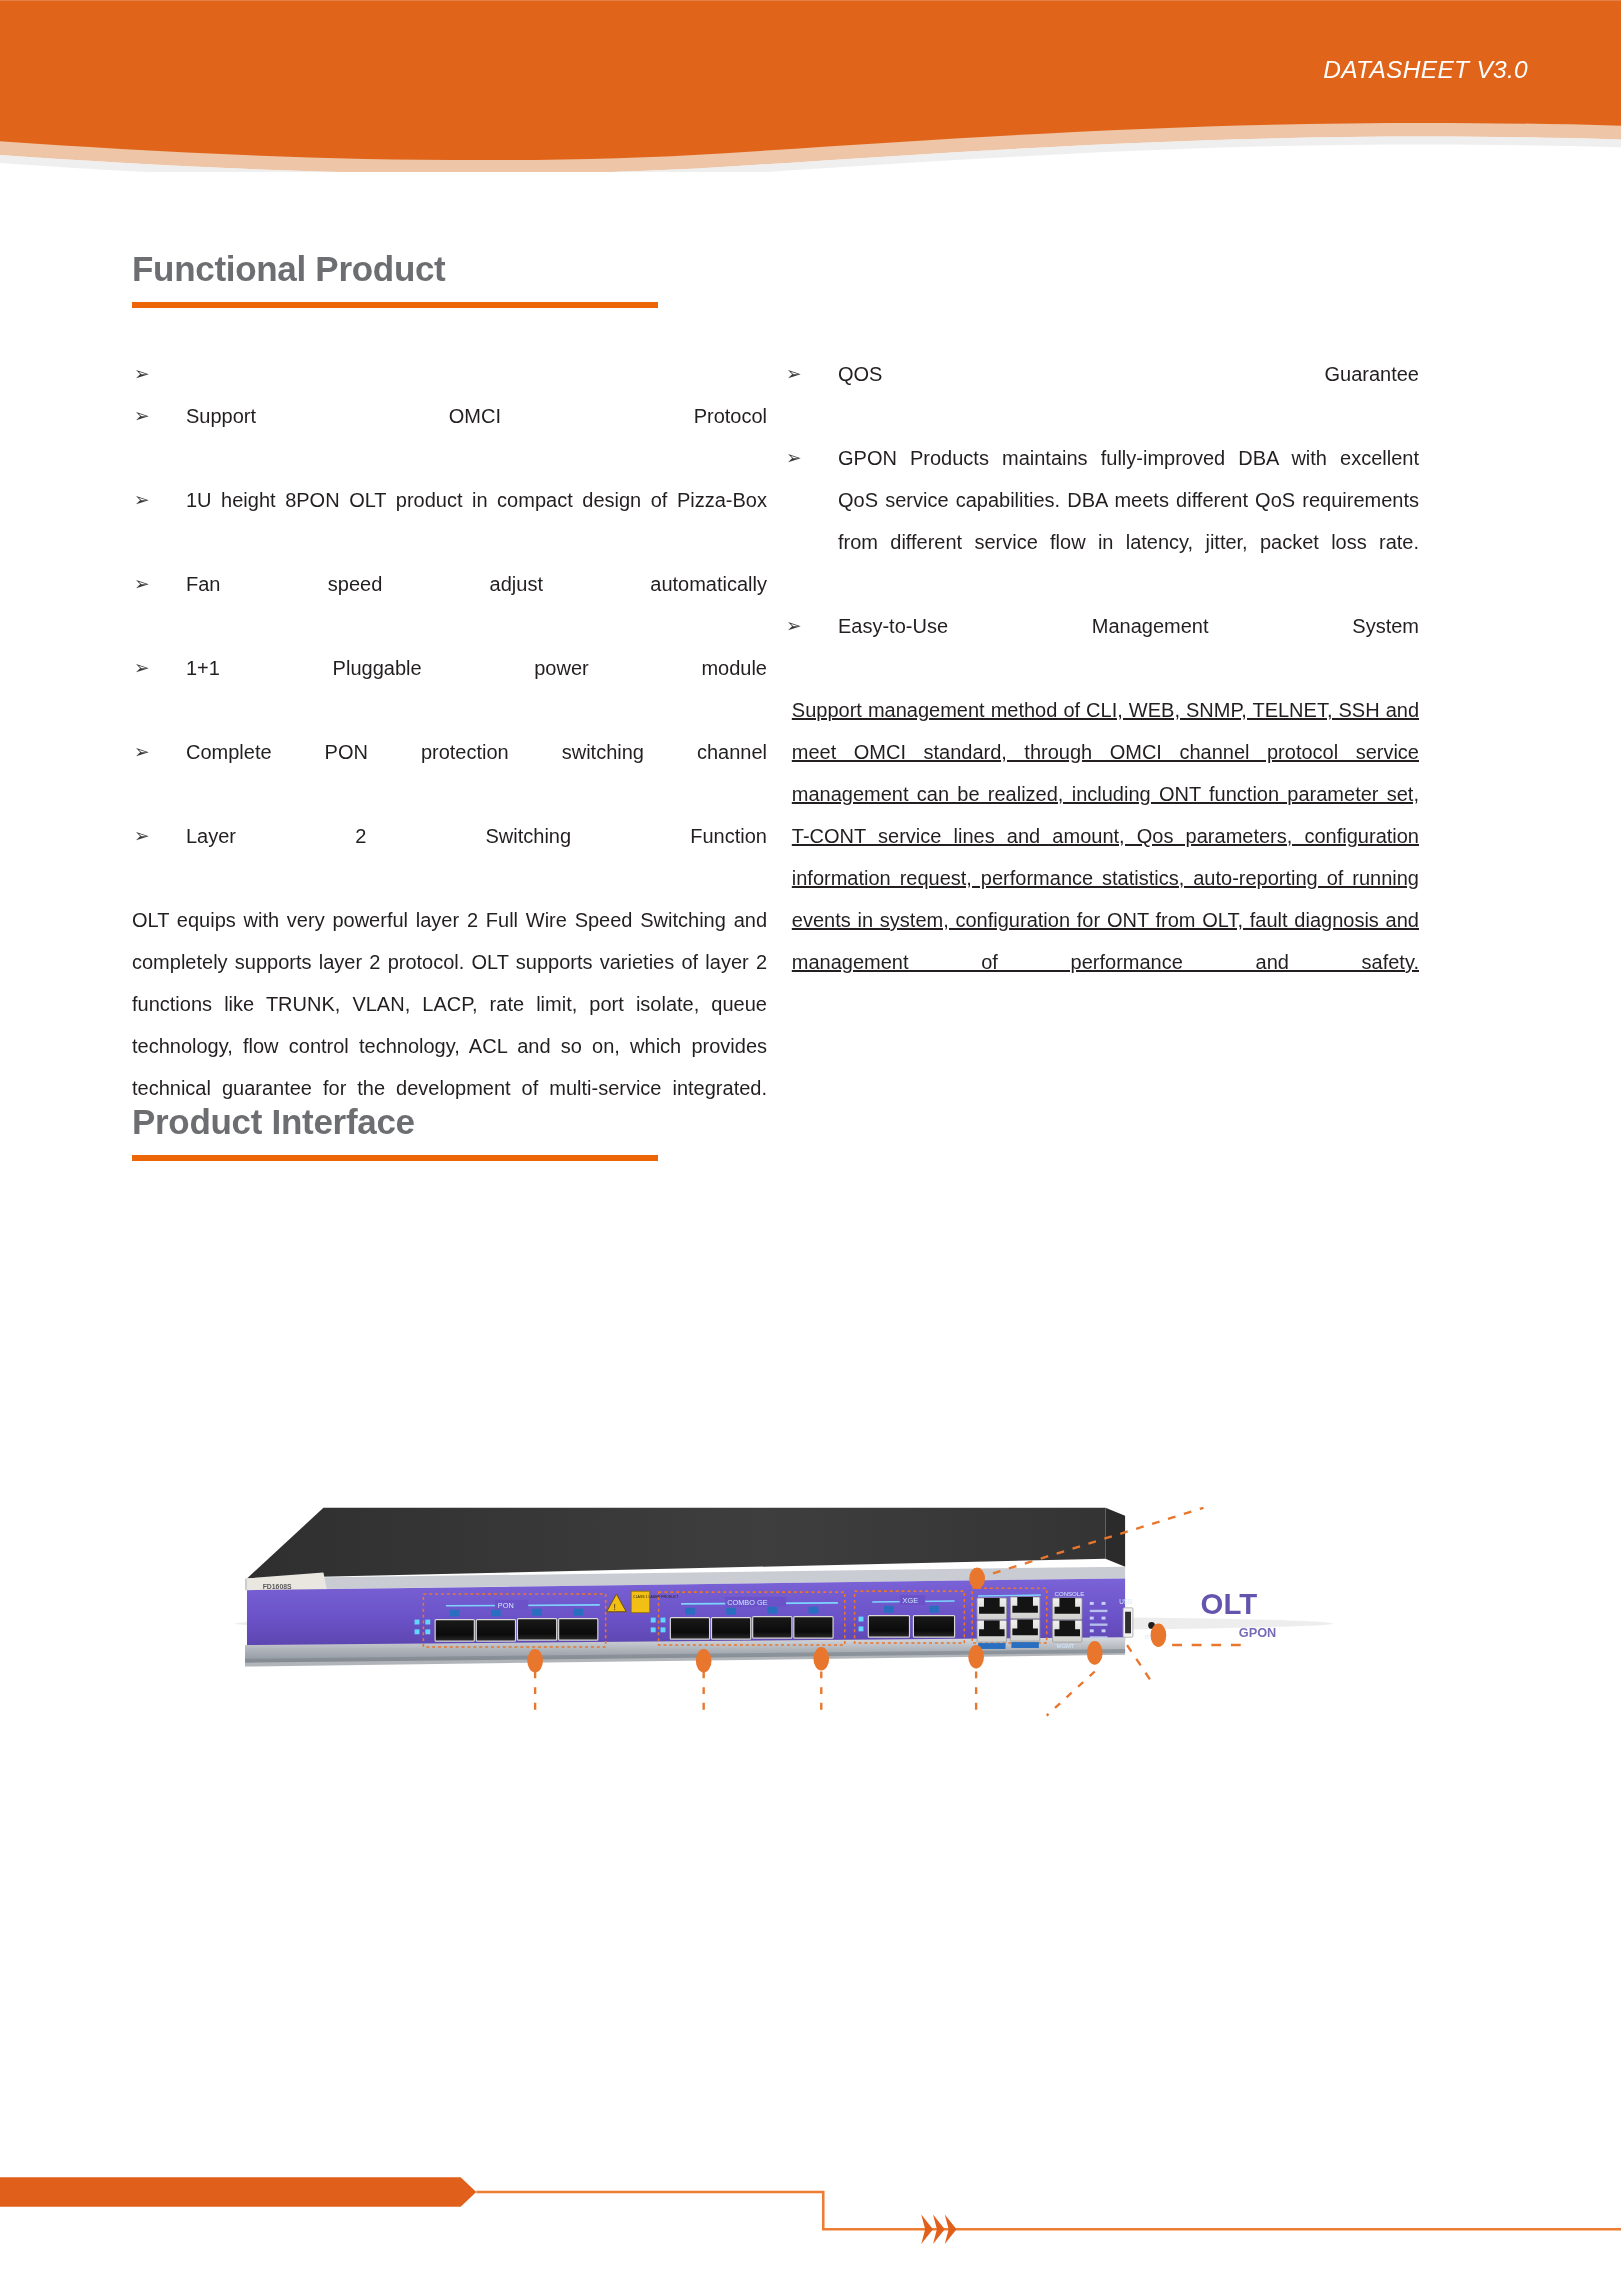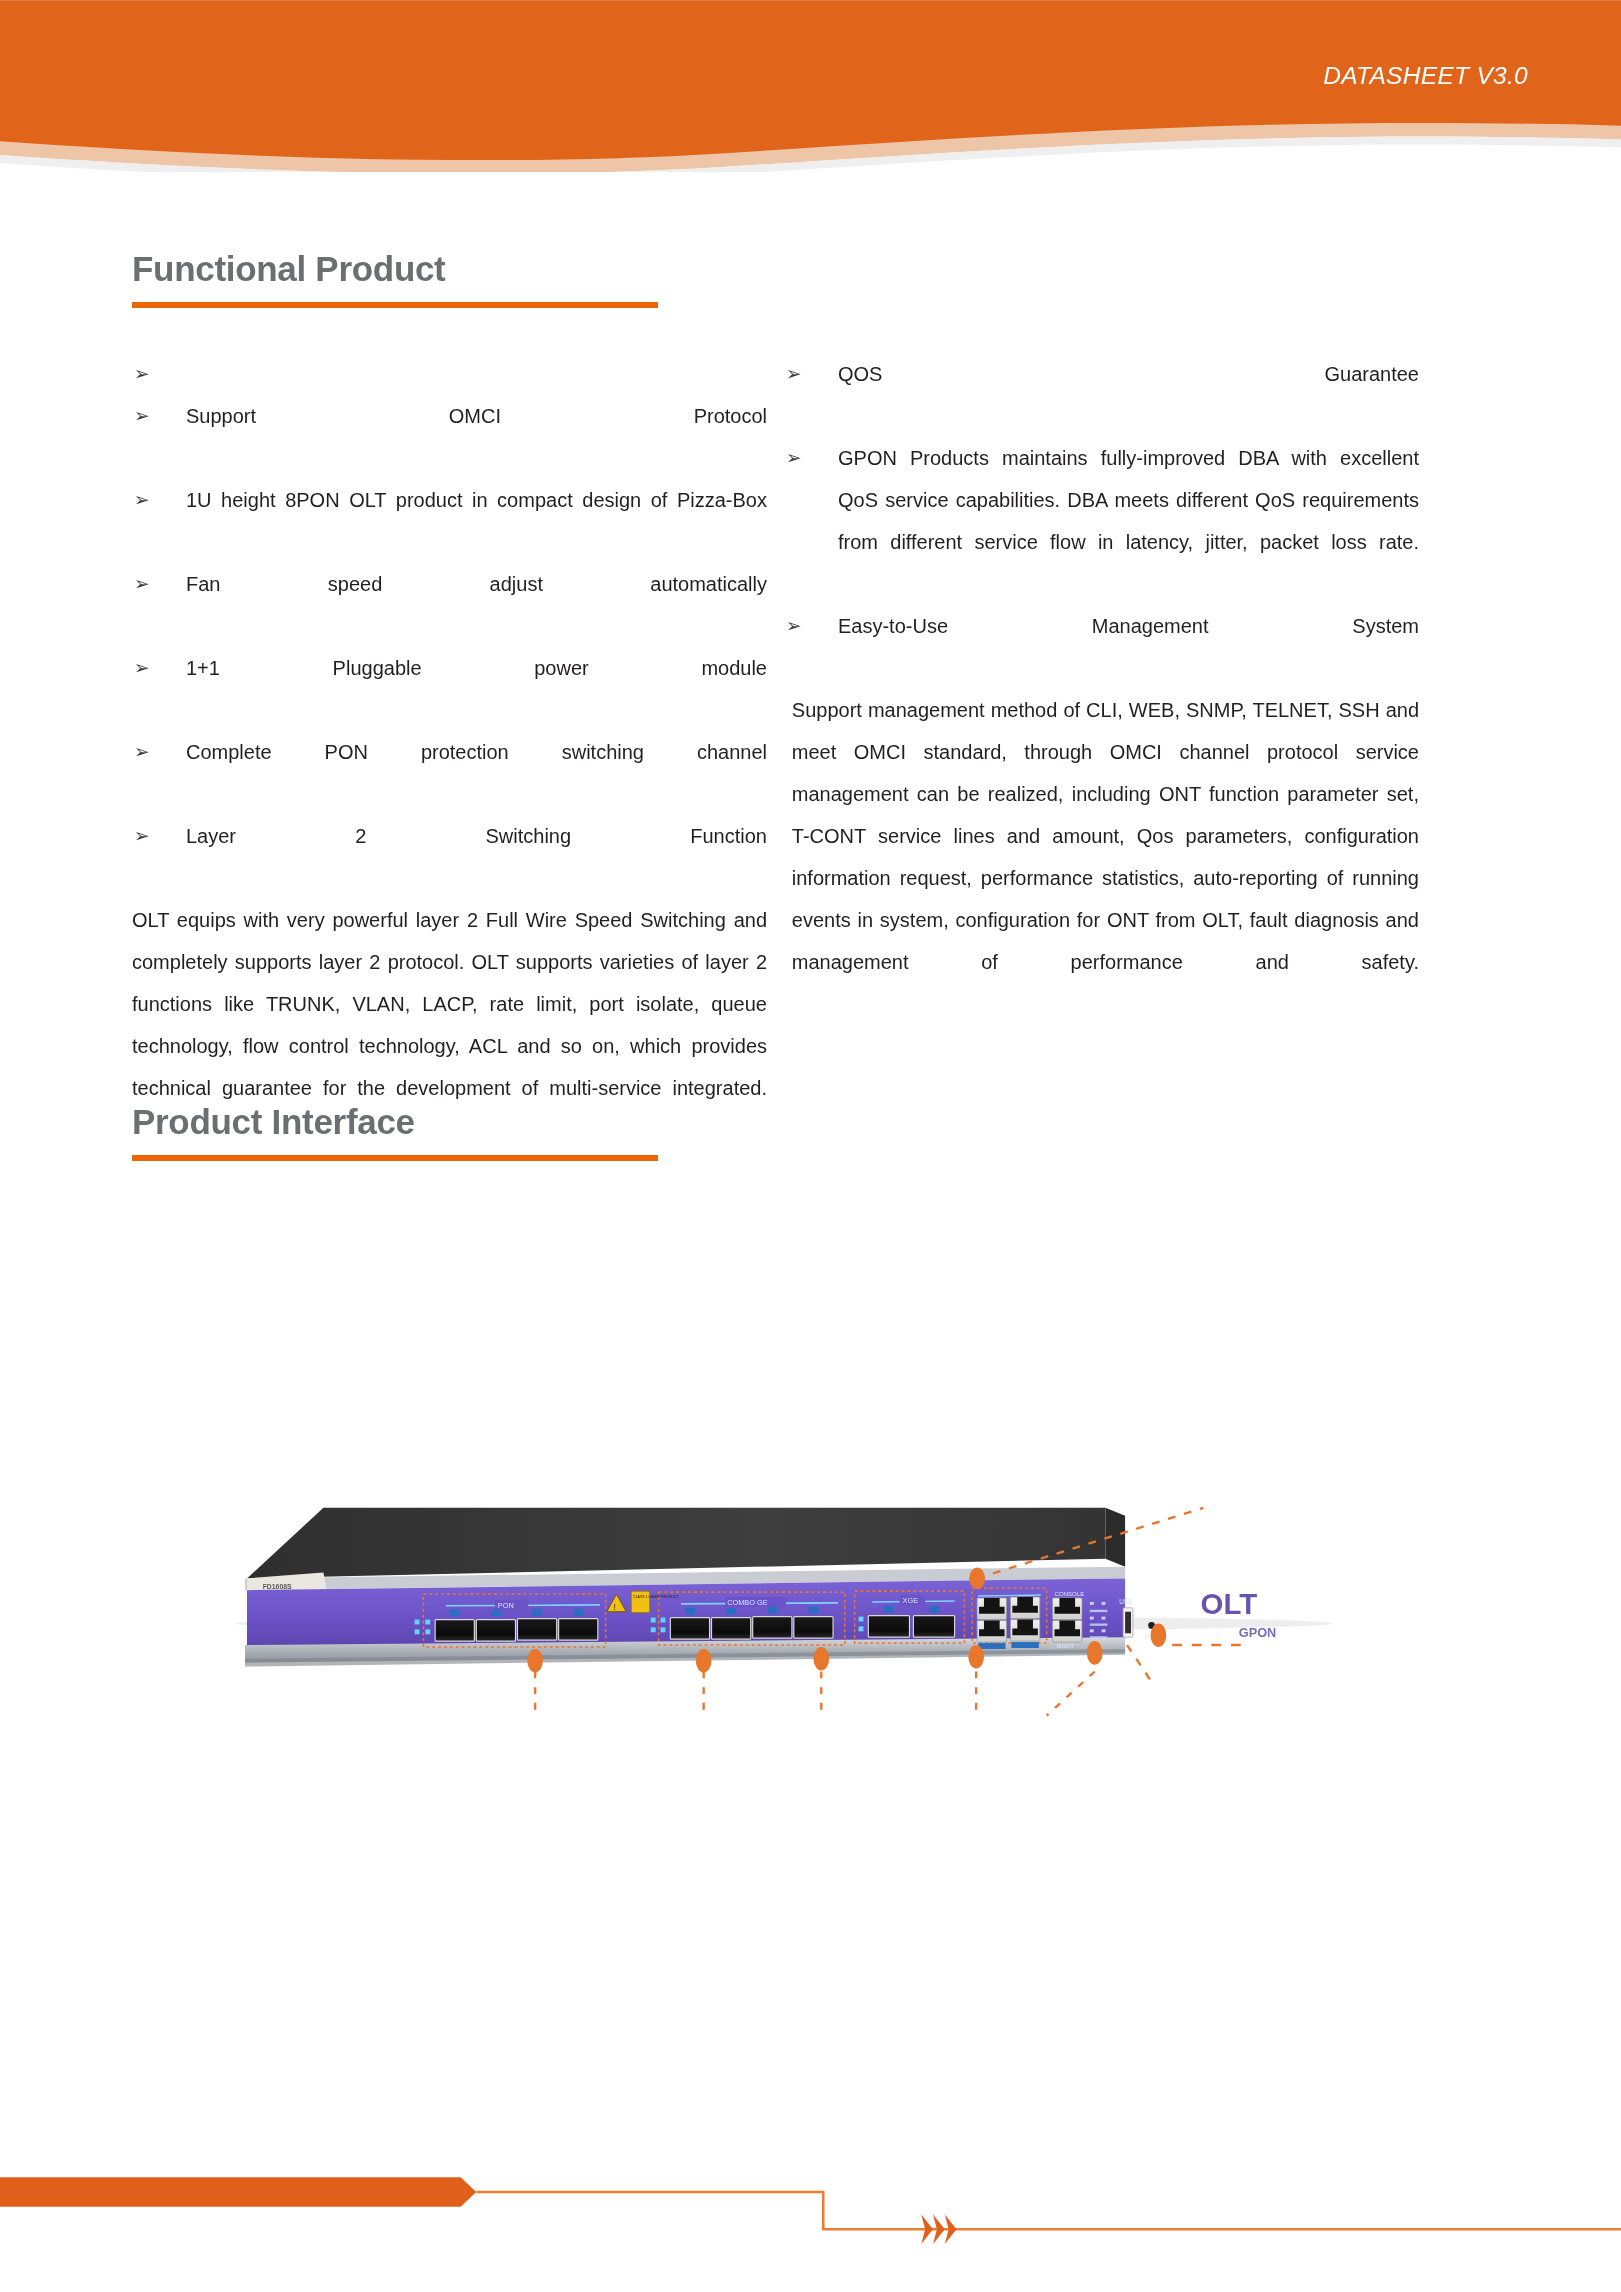--- a/index.html
+++ b/index.html
@@ -28,21 +28,20 @@
     position: absolute;
     top: 56px;
     right: 93px;
     color: #ffffff;
     font-size: 24.5px;
     font-style: italic;
     font-weight: 400;
     letter-spacing: 0.3px;
     font-family: "Liberation Sans", sans-serif;
     white-space: nowrap;
-    margin-top: 6px;
   }
 
   
   .section {
     position: absolute;
   }
   .section-title {
     color: #6d6e71;
     font-size: 35px;
     font-weight: bold;
@@ -92,20 +91,21 @@
     font-size: 18.6px;
   }
   .para {
     text-align: justify;
     text-justify: inter-word;
     margin: 0;
     text-indent: 0;
   }
   .para.indented {
     padding-left: 7.8px;
+    text-decoration: underline;
   }
   
   .para::after, ul.bullets li::after {
     content: "";
     display: inline-block;
     width: 100%;
   }
 
   
   .product-area {

